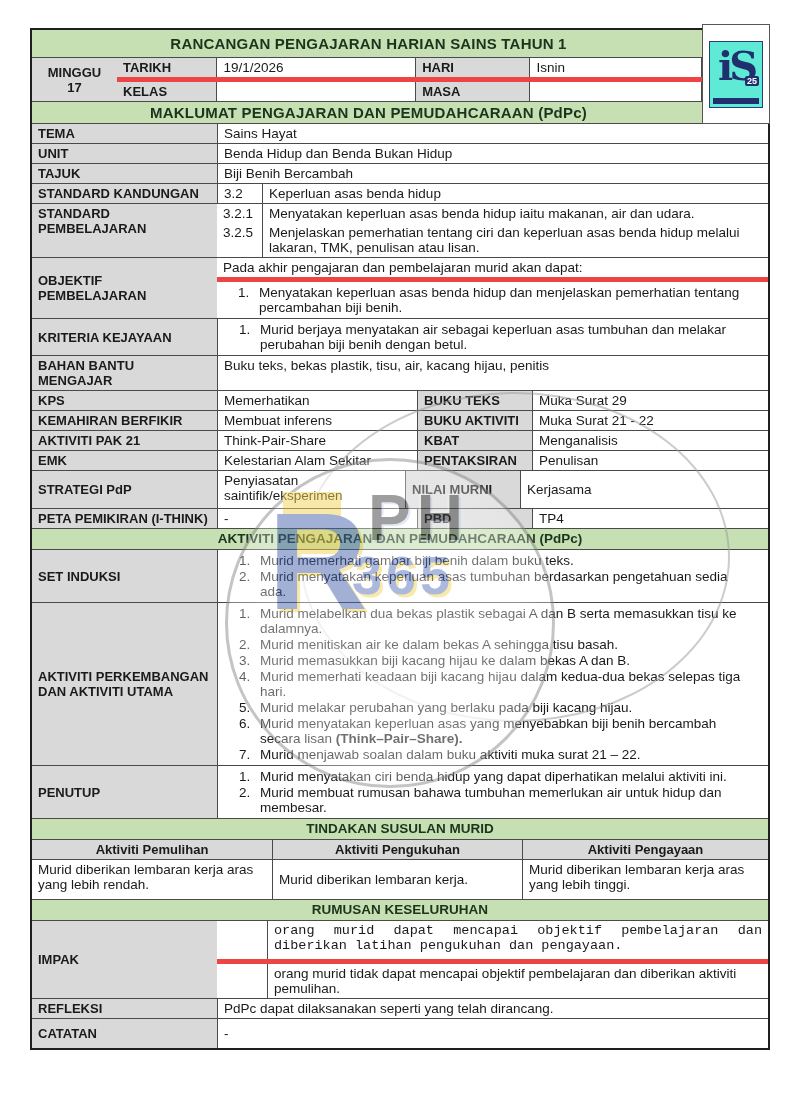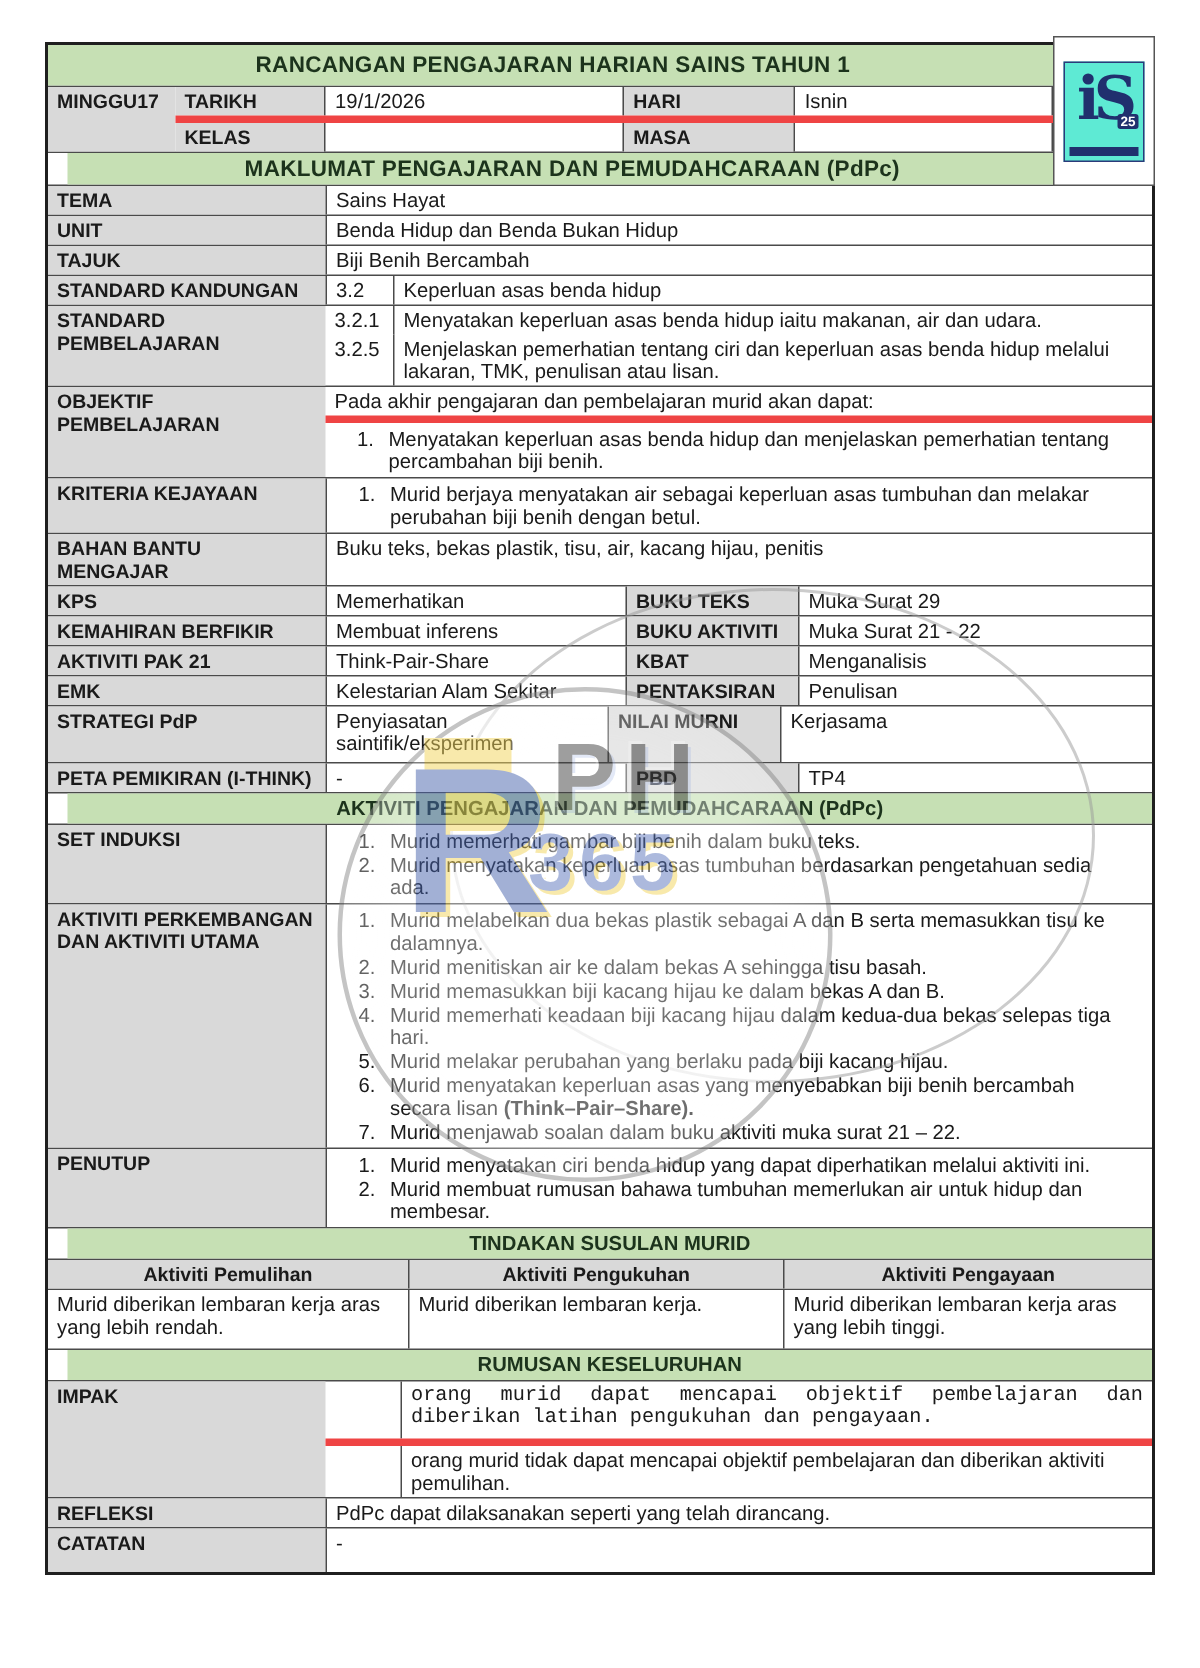--- a/index.html
+++ b/index.html
@@ -20,26 +20,26 @@
   .lbl { background: #d9d9d9; font-weight: bold; font-size: 13px; }
   .green { background: #c6e0b4; font-weight: bold; text-align: center; color:#1c331c; }
   .title-row .cell { padding: 5px 19px; }
   .title-cell { width: 673px; font-size: 15px; letter-spacing: .2px; }
   .logo-spacer { flex: 1; background: #fff; }
   .w-minggu { width: 85px; } .w-tarikh { width: 100px; } .w-val1 { width: 200px; }
   .w-hari { width: 115px; } .w-val2 { width: 173px; } .w-logocol { width: 67px; }
   .w-label { width: 185px; } .w-code { width: 45px; }
   .w-col3 { width: 115px; } .flex1 { flex: 1; min-width: 0; }
   .center { text-align: center; }
-  .vcenter { display: flex; flex-direction: row; justify-content: flex-start; }
+  .vcenter { display: flex; flex-direction: column; justify-content: center; }
   .stack { display: flex; flex-direction: column; flex: 1; min-width: 0; }
   .subrow { display: flex; flex: 1; }
   .subrow + .subrow { border-top: 5px solid #ef4444; }
   .subrow.noline + .subrow.noline { border-top: 0; }
-  .sec-bar { min-height: 20px; padding: 2px 6px; margin-left: 13px; }
+  .sec-bar { min-height: 20px; padding: 2px 6px; }
   ol { margin: 0 6px 0 0; padding-left: 30px; }
   ol li { padding-left: 6px; margin: 1px 0; }
   .blank-col { width: 50px; }
   .just { text-align: justify; font-family: Liberation Mono, monospace; }
   .t3-c1 { width: 240px; } .t3-c2 { width: 250px; }
   
   .logo-box {
     position: absolute; right: -2px; top: -6px; width: 68px; height: 100px;
     background: #fff; border: 1px solid #555; z-index: 8;
     display: flex; align-items: center; justify-content: center;

